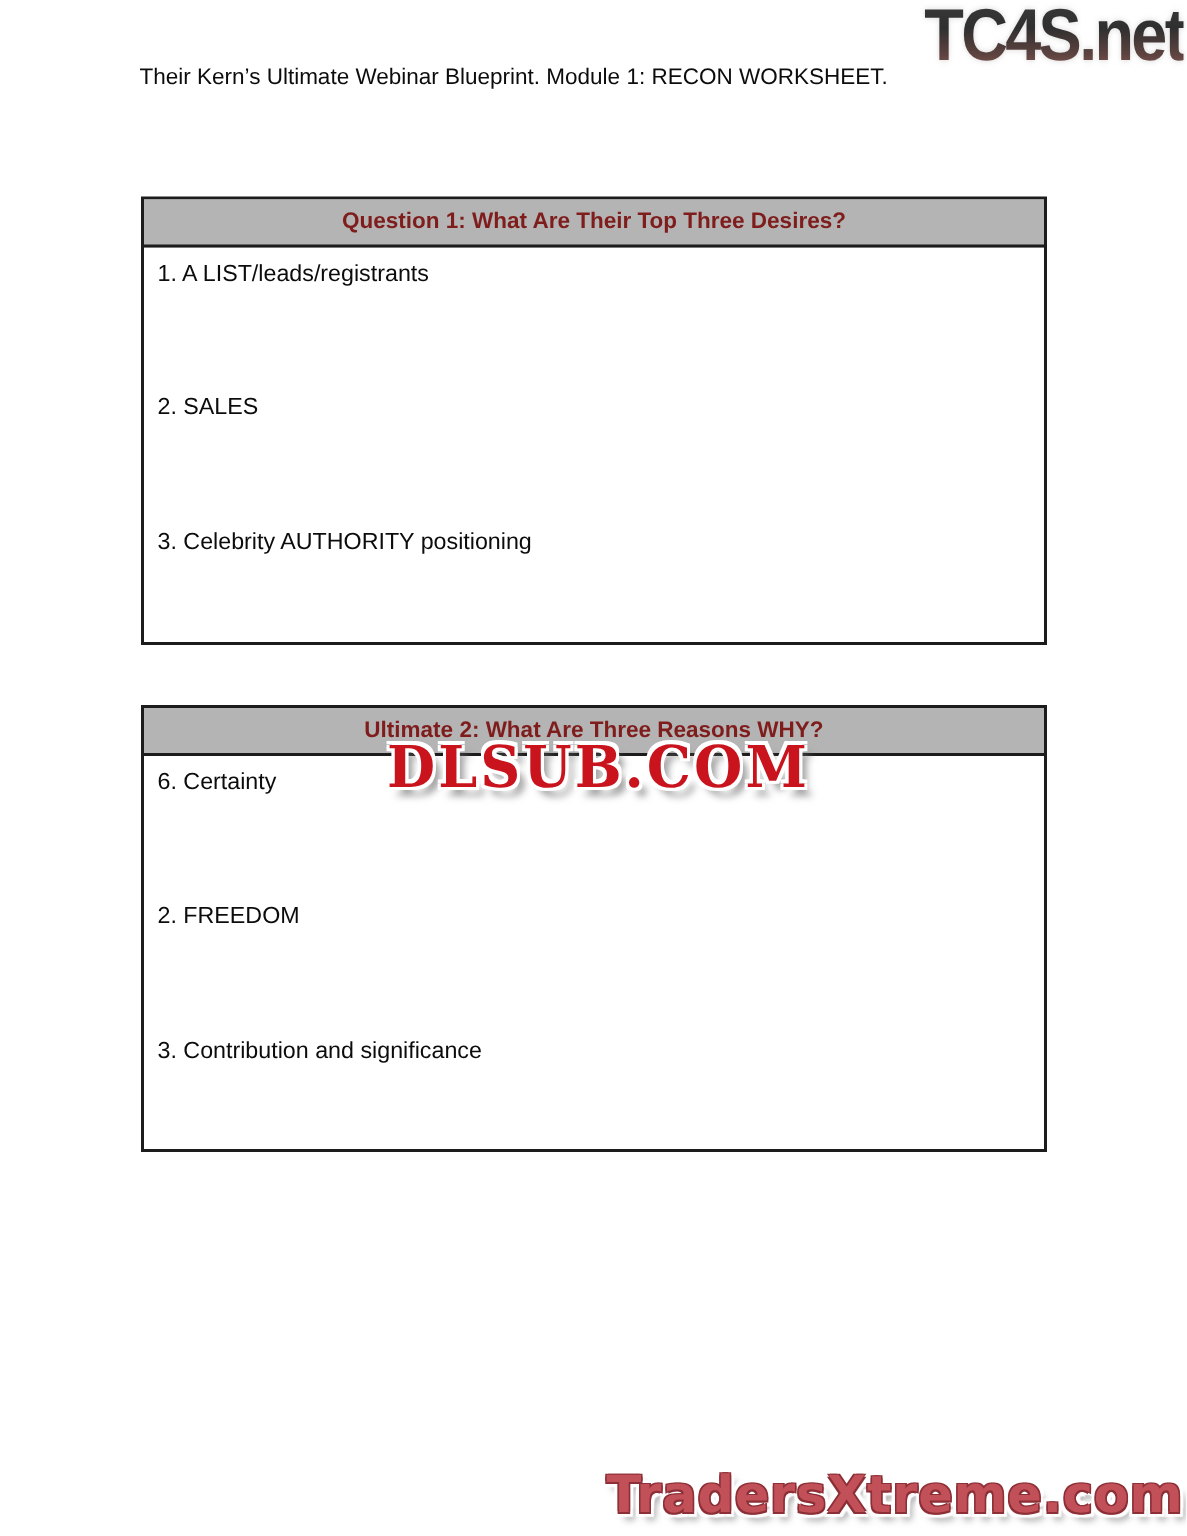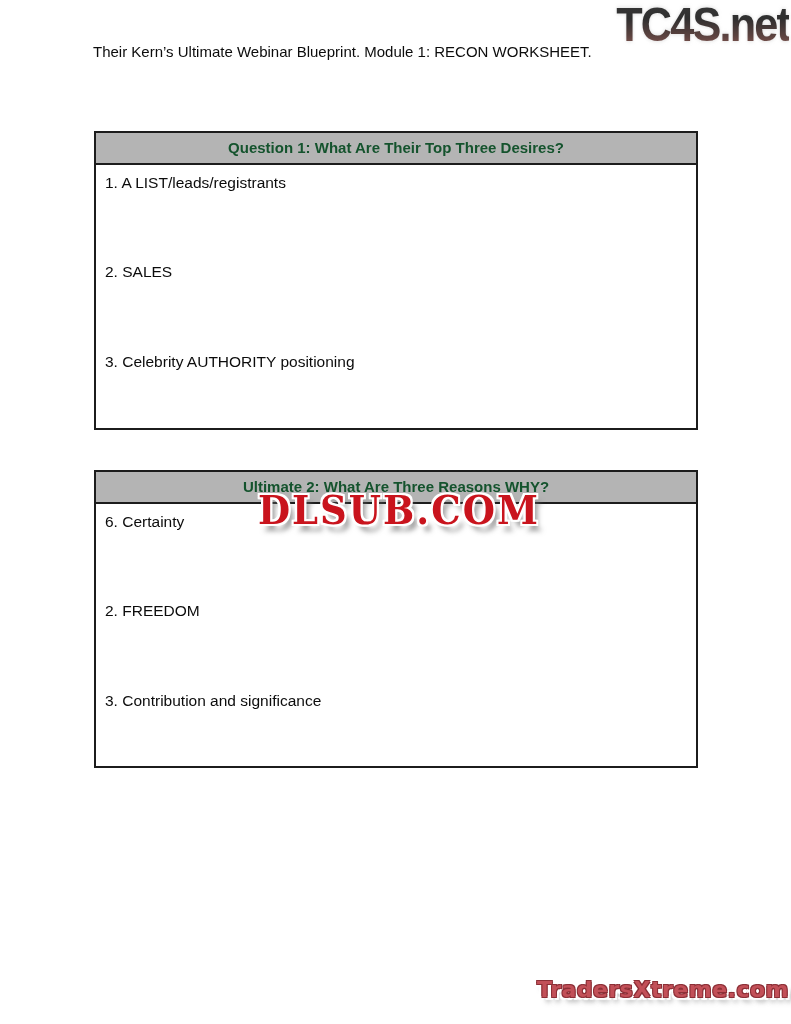--- a/index.html
+++ b/index.html
@@ -59,21 +59,21 @@
   .qtable.t2 { top: 470px; height: 298px; }
 
   .qheader {
     height: 30px;
     background: #b4b4b4;
     border-bottom: 2px solid #1c1c1c;
     text-align: center;
     font-weight: bold;
     font-size: 15px;
     line-height: 30px;
-    color: #14532d;
+    color: #7f1d1d;
   }
   .qbody {
     position: relative;
     height: calc(100% - 32px);
   }
   .qitem {
     position: absolute;
     left: 9px;
     font-size: 15.5px;
     color: #0c0c0c;
@@ -104,21 +104,21 @@
        5px  6px 5px rgba(110,110,110,0.65);
   }
 
   
   .footer-logo {
     position: absolute;
     right: 2px;
     top: 977px;
     font-family: "DejaVu Sans", sans-serif;
     font-weight: bold;
-    font-size: 22px;
+    font-size: 34px;
     letter-spacing: 0.5px;
     color: #c25058;
     text-shadow:
       -1px -1px 0 #8c2f36,  1px -1px 0 #8c2f36,
       -1px  1px 0 #8c2f36,  1px  1px 0 #8c2f36,
       -3px -3px 1px #ffffff,  3px -3px 1px #ffffff,
       -3px  3px 1px #ffffff,  3px  3px 1px #ffffff,
        4px  5px 5px rgba(130,130,130,0.7);
   }
 </style>

